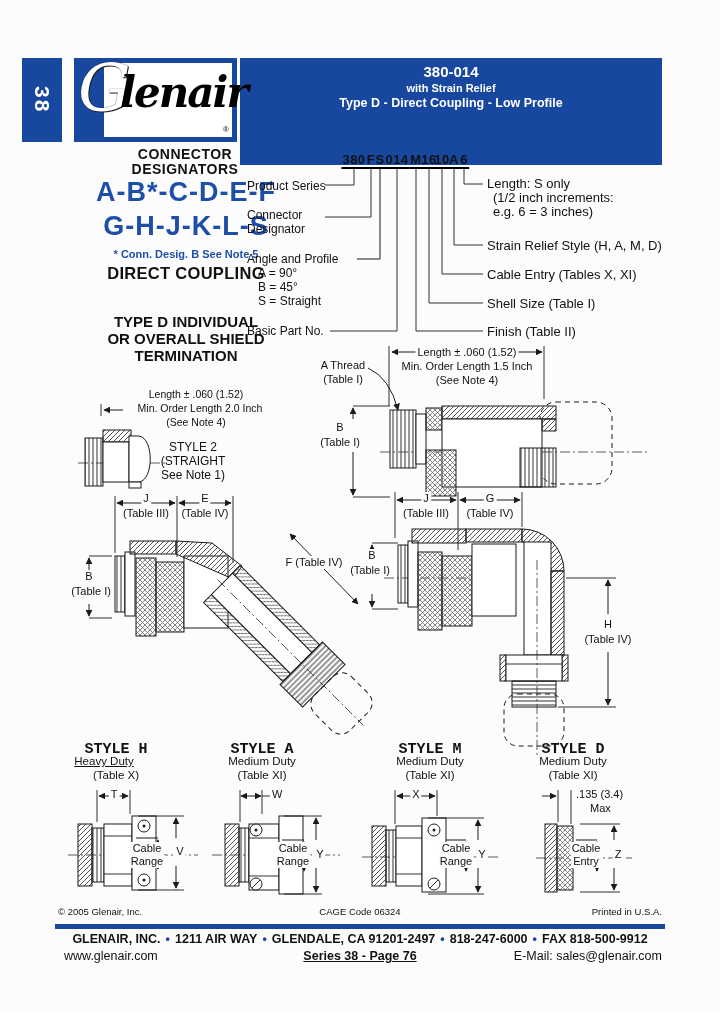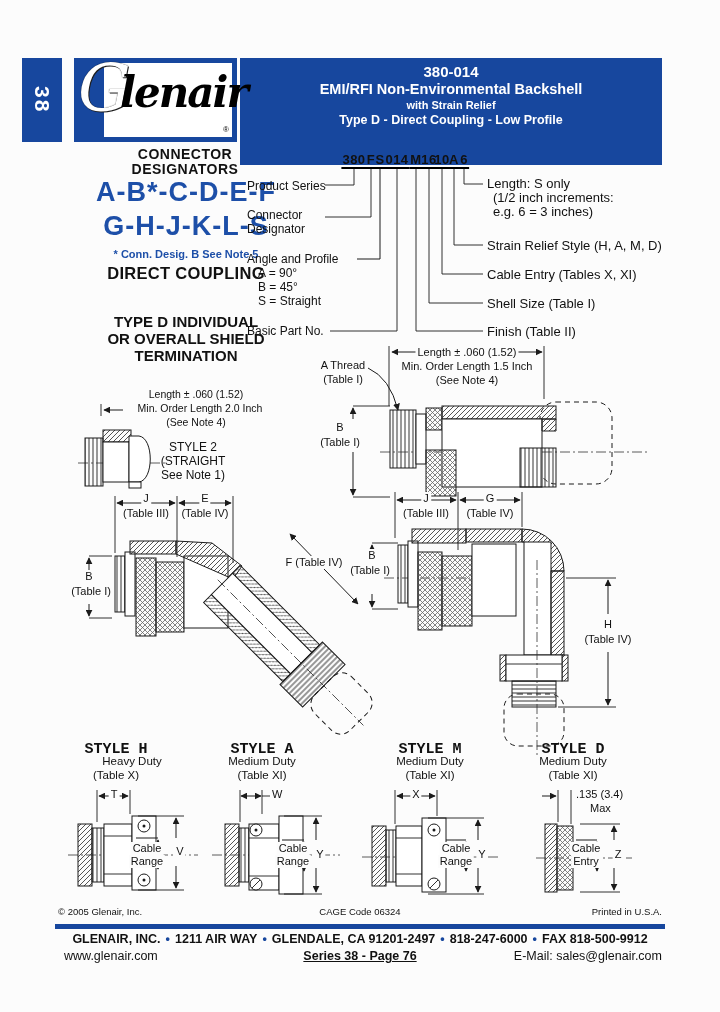--- a/index.html
+++ b/index.html
@@ -303,21 +303,20 @@
 
   <div class="bluebox logobox">
     <div class="logopanel"></div>
     <div class="logoG">G</div>
     <div class="logoRest">lenair</div>
     <div class="logoReg">®</div>
   </div>
 
   <div class="bluebox titlebox">
     <div class="l1">380-014</div>
-    <div class="l2">EMI/RFI Non-Environmental Backshell</div>
     <div class="l3">with Strain Relief</div>
     <div class="l4">Type D - Direct Coupling - Low Profile</div>
   </div>
 
   <div class="lbl c desigHead" style="left:185px;top:146px;">CONNECTOR</div>
   <div class="lbl c desigHead" style="left:185px;top:161px;">DESIGNATORS</div>
   <div class="lbl c desigRow" style="left:186px;top:211px;">G-H-J-K-L-S</div>
   <div class="lbl c desigRow" style="left:186px;top:177px;">A-B*-C-D-E-F</div>
   <div class="lbl c desigNote" style="left:186px;top:248px;">* Conn. Desig. B See Note 5</div>
   <div class="lbl c direct" style="left:186px;top:264px;">DIRECT COUPLING</div>
@@ -379,21 +378,21 @@
   <div class="lbl c bg" style="left:426px;top:492px;">J</div>
   <div class="lbl c" style="left:426px;top:507px;">(Table III)</div>
   <div class="lbl c bg" style="left:490px;top:492px;">G</div>
   <div class="lbl c" style="left:490px;top:507px;">(Table IV)</div>
   <div class="lbl c bg" style="left:372px;top:549px;">B</div>
   <div class="lbl c bg" style="left:370px;top:564px;">(Table I)</div>
   <div class="lbl c bg" style="left:608px;top:618px;">H</div>
   <div class="lbl c bg" style="left:608px;top:633px;">(Table IV)</div>
 
   <div class="lbl c styletitle" style="left:116px;top:741px;">STYLE H</div>
-  <div class="lbl c styleduty" style="left:132px;top:755px;">Heavy Duty</div>
+  <div class="lbl c styleduty" style="left:104px;top:755px;text-decoration:underline;">Heavy Duty</div>
   <div class="lbl c styleduty" style="left:116px;top:769px;">(Table X)</div>
   <div class="lbl c styletitle" style="left:262px;top:741px;">STYLE A</div>
   <div class="lbl c styleduty" style="left:262px;top:755px;">Medium Duty</div>
   <div class="lbl c styleduty" style="left:262px;top:769px;">(Table XI)</div>
   <div class="lbl c styletitle" style="left:430px;top:741px;">STYLE M</div>
   <div class="lbl c styleduty" style="left:430px;top:755px;">Medium Duty</div>
   <div class="lbl c styleduty" style="left:430px;top:769px;">(Table XI)</div>
   <div class="lbl c styletitle" style="left:573px;top:741px;">STYLE D</div>
   <div class="lbl c styleduty" style="left:573px;top:755px;">Medium Duty</div>
   <div class="lbl c styleduty" style="left:573px;top:769px;">(Table XI)</div>

